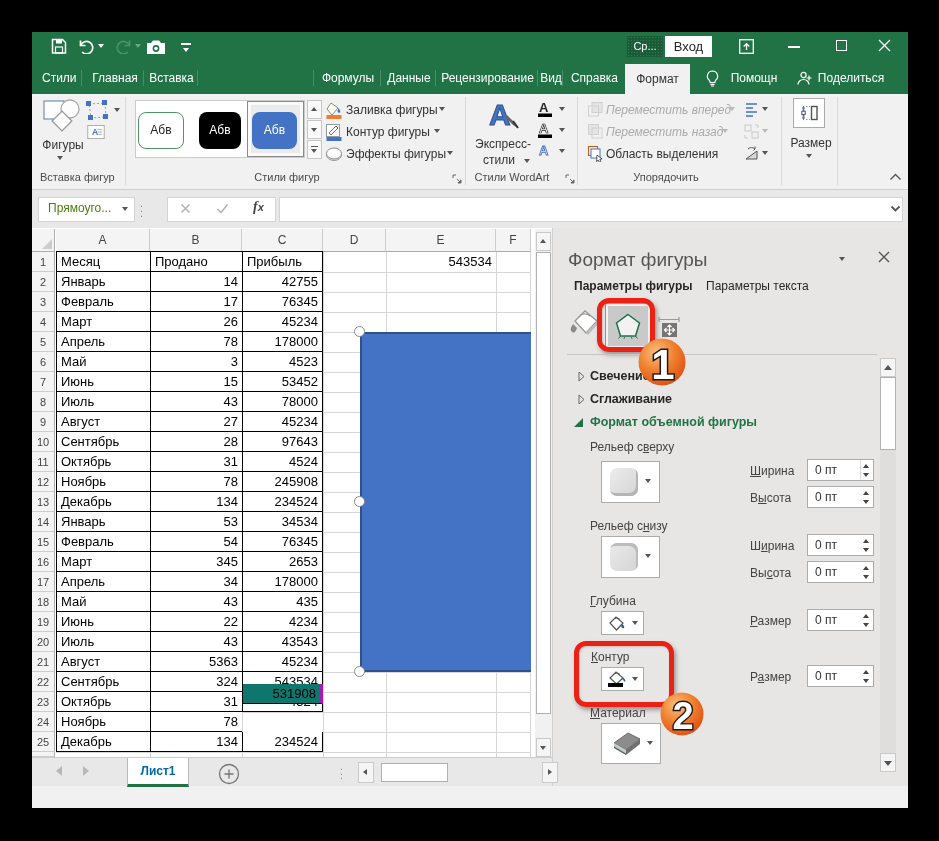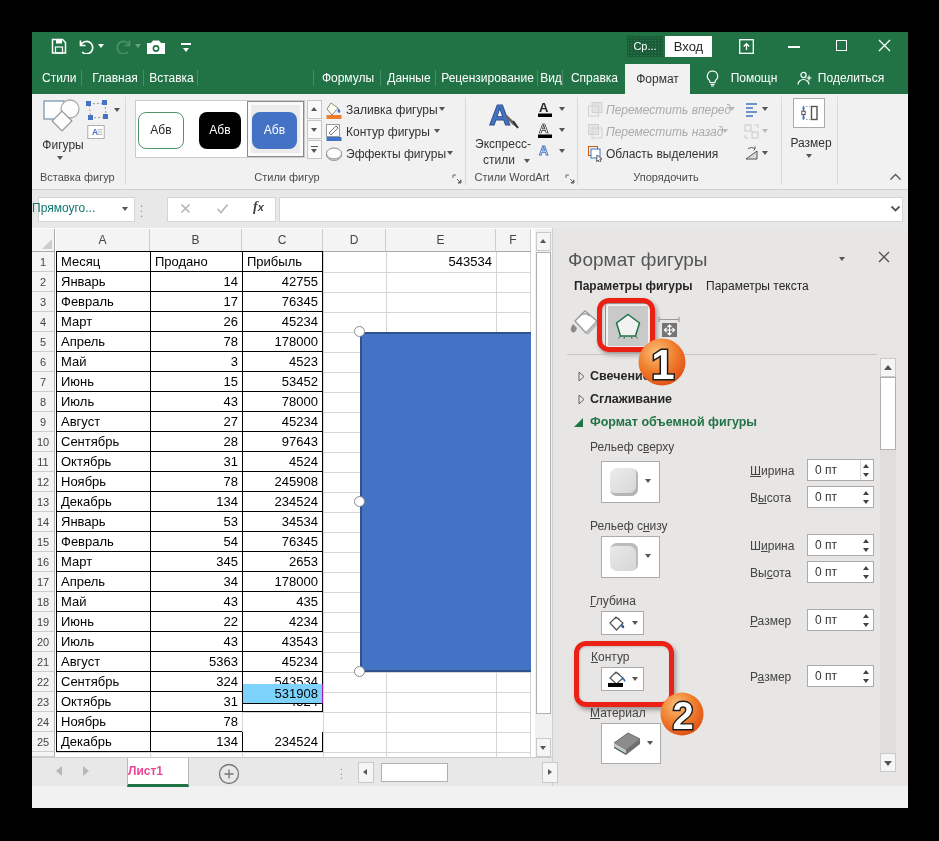--- a/index.html
+++ b/index.html
@@ -246,21 +246,21 @@
         <rect x="13.5" y="3.5" width="5.5" height="13" fill="none" stroke="#555" stroke-width="1.4"></rect>
       </svg>
 <div class="rbtxt" style="left:754px;top:42px;width:50px;text-align:center">Размер</div><div class="gsep" style="left:805px"></div>
 <div class="dd" style="left:774px;top:60px"></div>
 <svg class="abs" style="left:857px;top:78px" width="13" height="9" viewBox="0 0 13 9">
         <path d="M1.5 7.5 L6.5 2.5 L11.5 7.5" fill="none" stroke="#555" stroke-width="1.4"></path>
       </svg>
 </div>
 <div id="fbar">
 <div class="fbox" style="left:6px;width:97px"></div>
-<div class="abs" style="left:0;top:11px;font-size:12px;color:#0f766e">Прямоуго...</div>
+<div class="abs" style="left:16px;top:11px;font-size:12px;color:#4d7c0f">Прямоуго...</div>
 <div class="dd" style="left:90px;top:17px"></div>
 <div class="abs" style="left:108px;top:11px;width:3px;height:16px;color:#8a8a8a;font-size:11px;line-height:5px">.<br>.<br>.</div>
 <div class="fbox" style="left:135px;width:109px"></div>
 <svg class="abs" style="left:148px;top:13px" width="11" height="11" viewBox="0 0 11 11">
         <path d="M1.5 1.5 L9.5 9.5 M9.5 1.5 L1.5 9.5" stroke="#b4b4b4" stroke-width="1.6"></path>
       </svg>
 <svg class="abs" style="left:184px;top:13px" width="13" height="11" viewBox="0 0 13 11">
         <path d="M1.5 6 L5 9.5 L11.5 1.5" fill="none" stroke="#b4b4b4" stroke-width="1.6"></path>
       </svg>
 <div class="abs" style="left:221px;top:9px;font-size:14px;font-style:italic;color:#444;font-weight:bold;font-family:Liberation Serif,serif">f<span style="font-size:11px">x</span></div>
@@ -402,21 +402,21 @@
 <div class="cell tcell cr" style="left:118px;top:424px;width:92px;background:#fff">5363</div>
 <div class="cell tcell cr" style="left:210px;top:424px;width:81px;background:#fff;border-right:1px solid #000">45234</div>
 <div class="cell tcell cl" style="left:24px;top:444px;width:94px;background:#fff">Сентябрь</div>
 <div class="cell tcell cr" style="left:118px;top:444px;width:92px;background:#fff">324</div>
 <div class="cell tcell cr" style="left:210px;top:444px;width:81px;background:#fff;border-right:1px solid #000">543534</div>
 <div class="cell tcell cl" style="left:24px;top:464px;width:94px;background:#fff">Октябрь</div>
 <div class="cell tcell cr" style="left:118px;top:464px;width:92px;background:#fff">31</div>
 <div class="cell tcell cr" style="left:210px;top:464px;width:81px;background:#fff;border-right:1px solid #000">4524</div>
 <div class="cell tcell cl" style="left:24px;top:484px;width:94px;background:#fff">Ноябрь</div>
 <div class="cell tcell cr" style="left:118px;top:484px;width:92px;background:#fff">78</div>
-<div class="cell tcell cr" style="left:210px;top:456px;width:81px;background:#7dd3fc;border-right:1px solid #a21caf">531908</div>
+<div class="cell tcell cr" style="left:210px;top:456px;width:81px;background:#0f766e;border-right:3px solid #a21caf">531908</div>
 <div class="cell tcell cl" style="left:24px;top:504px;width:94px;background:#fff">Декабрь</div>
 <div class="cell tcell cr" style="left:118px;top:504px;width:92px;background:#fff">134</div>
 <div class="cell tcell cr" style="left:210px;top:504px;width:81px;background:#fff;border-right:1px solid #000">234524</div>
 <div class="cell cr" style="left:354px;top:24px;width:110px">543534</div>
 <div class="abs" style="left:328px;top:104px;width:171px;height:340px;background:#4472c4;border:2px solid #2f528f;border-right:none"></div>
 <div class="abs" style="left:322px;top:98px;width:11px;height:11px;background:#fff;border:1.5px solid #8a8a8a;border-radius:50%"></div>
 <div class="abs" style="left:322px;top:268px;width:11px;height:11px;background:#fff;border:1.5px solid #8a8a8a;border-radius:50%"></div>
 <div class="abs" style="left:322px;top:438px;width:11px;height:11px;background:#fff;border:1.5px solid #8a8a8a;border-radius:50%"></div>
 <div class="abs" style="left:503px;top:1px;width:17px;height:528px;background:#f1f1f1"></div>
 <div class="sbtn" style="left:504px;top:4px;width:15px;height:19px"></div>
@@ -535,21 +535,21 @@
             <stop offset="1" stop-color="#de4a10"></stop>
           </radialGradient>
         </defs>
         <circle cx="22" cy="22" r="21.5" fill="url(#g2)"></circle>
         <text x="23" y="24" font-size="38" font-weight="bold" font-family="Liberation Sans" fill="#fff" stroke="#1a1a1a" stroke-width="2.8" paint-order="stroke" text-anchor="middle" dominant-baseline="central">2</text>
       </svg>
 </div>
 <div id="sheettabs">
 <div class="abs" style="left:24px;top:8px;width:0;height:0;border-top:5px solid transparent;border-bottom:5px solid transparent;border-right:6px solid #b8b8b8"></div>
 <div class="abs" style="left:51px;top:8px;width:0;height:0;border-top:5px solid transparent;border-bottom:5px solid transparent;border-left:6px solid #b8b8b8"></div>
-<div class="abs" style="left:95px;top:0;width:62px;height:29px;background:#fff;border-left:1px solid #b9b9b9;border-right:1px solid #b9b9b9;border-bottom:3px solid #217346;color:#ec4899;font-weight:bold;font-size:12px;text-align:left;line-height:26px">Лист1</div>
+<div class="abs" style="left:95px;top:0;width:62px;height:29px;background:#fff;border-left:1px solid #b9b9b9;border-right:1px solid #b9b9b9;border-bottom:3px solid #217346;color:#0369a1;font-weight:bold;font-size:12px;text-align:center;line-height:26px">Лист1</div>
 <svg class="abs" style="left:186px;top:5px" width="22" height="22" viewBox="0 0 22 22">
         <circle cx="11" cy="11" r="9.5" fill="none" stroke="#767676" stroke-width="1.3"></circle>
         <path d="M11 6.5 v9 M6.5 11 h9" stroke="#767676" stroke-width="1.3"></path>
       </svg>
 <div class="abs" style="left:308px;top:7px;width:2px;height:15px;color:#8a8a8a;font-size:10px;line-height:4.5px">.<br>.<br>.</div>
 <div class="sbtn" style="left:326px;top:4px;width:16px;height:21px"></div>
 <div class="abs" style="left:331px;top:11px;width:0;height:0;border-top:3.5px solid transparent;border-bottom:3.5px solid transparent;border-right:4.5px solid #555"></div>
 <div class="sthumb" style="left:349px;top:5px;width:67px;height:19px"></div>
 <div class="sbtn" style="left:510px;top:4px;width:16px;height:21px"></div>
 <div class="abs" style="left:516px;top:11px;width:0;height:0;border-top:3.5px solid transparent;border-bottom:3.5px solid transparent;border-left:4.5px solid #555"></div>

